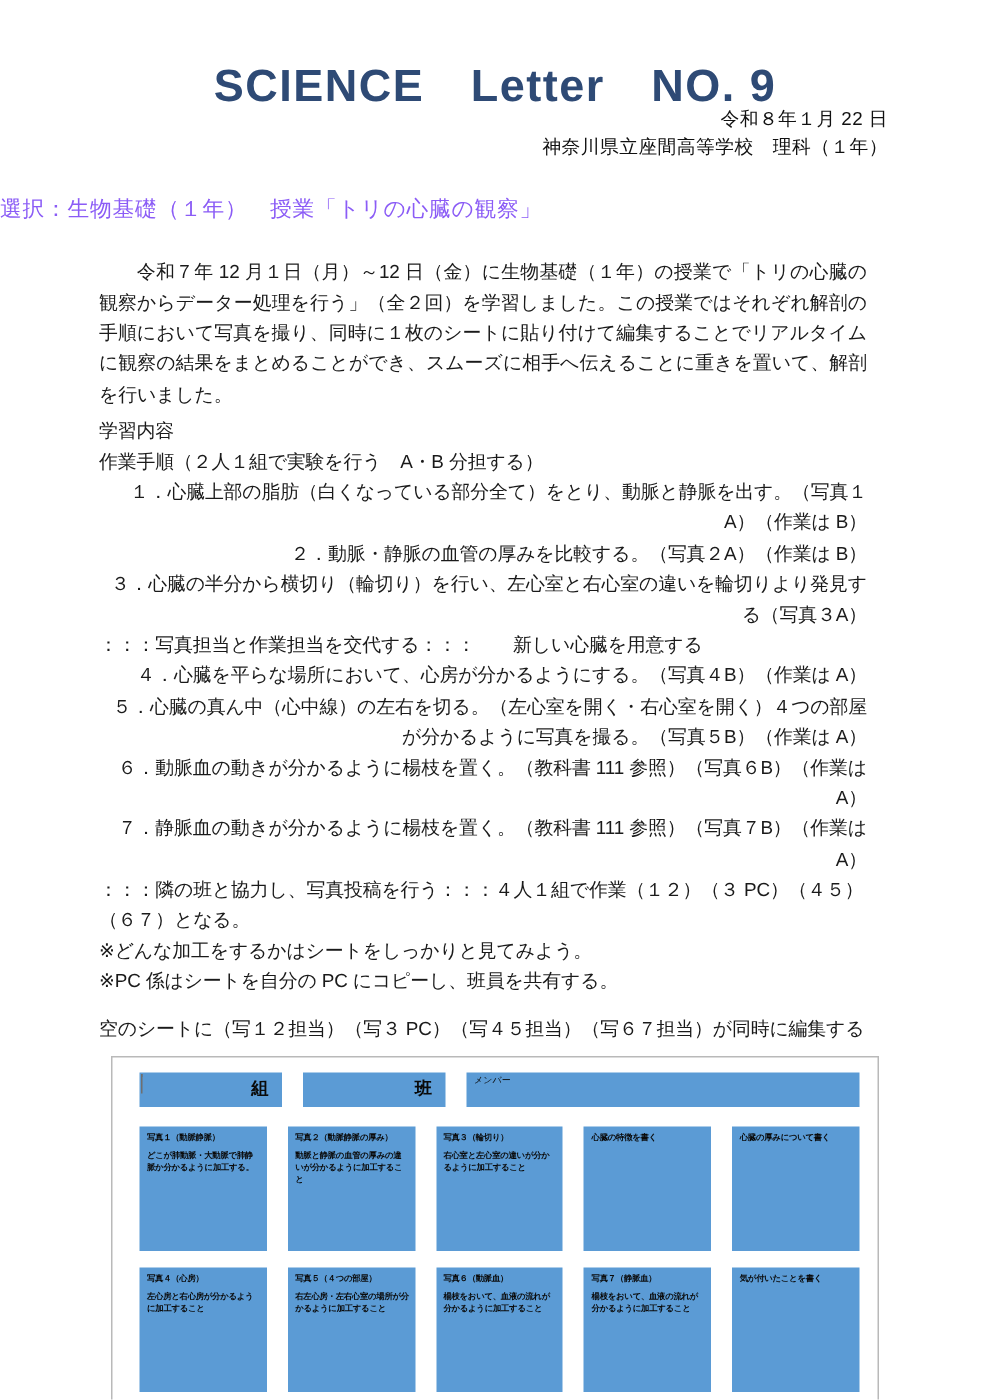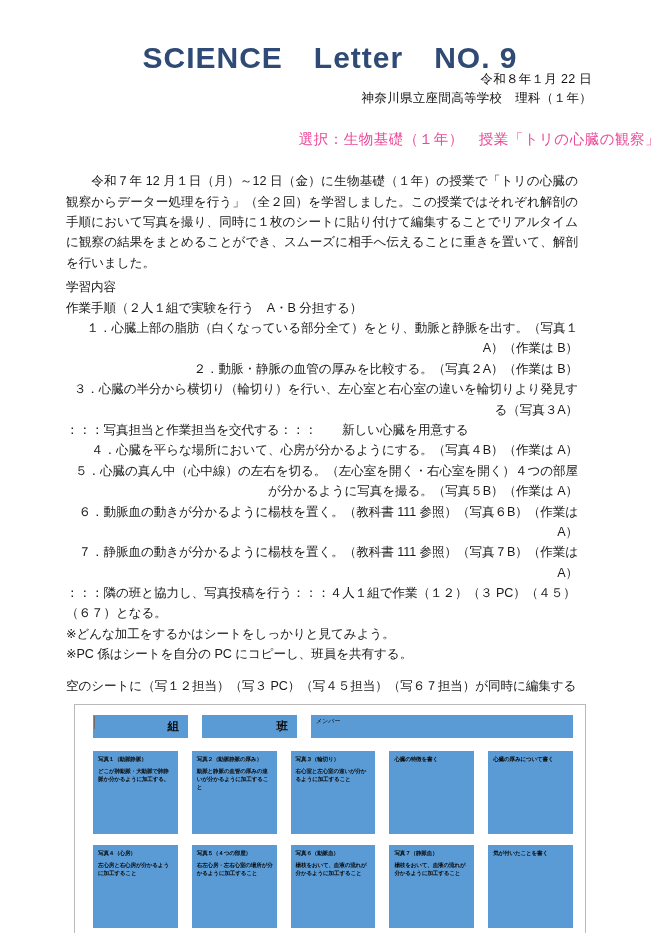--- a/index.html
+++ b/index.html
@@ -41,25 +41,25 @@
     padding-right: 68px;
     margin-top: -4px;
   }
   .meta-line {
     font-size: 12.5px;
     line-height: 1.55;
     color: #111;
     letter-spacing: 0.3px;
   }
   .subtitle {
-    text-align: right;
+    text-align: left;
     font-size: 14.5px;
     margin-top: 22px;
     letter-spacing: 0.5px;
-    color: #ec4899;
+    color: #8b5cf6;
   }
 
   
   .body-area {
     padding: 0 82px 0 66px;
     margin-top: 22px;
   }
   .para {
     font-size: 12.6px;
     line-height: 1.62;

